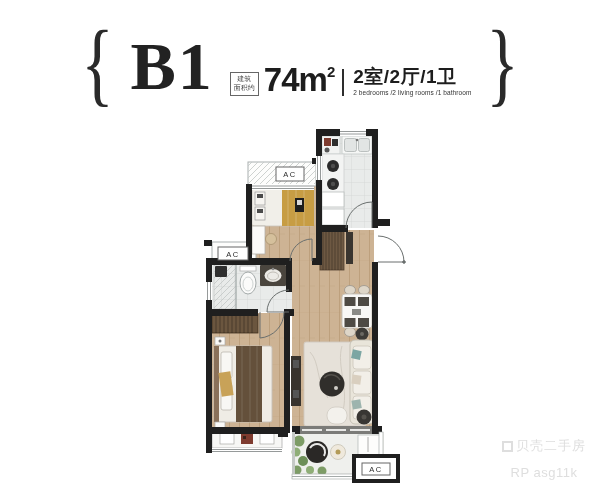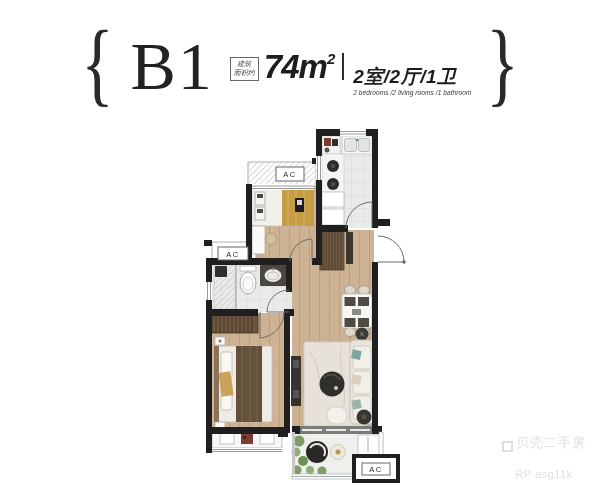--- a/index.html
+++ b/index.html
@@ -13,24 +13,24 @@
     position:absolute;top:16px;left:0;width:600px;height:100px;
     display:flex;justify-content:center;align-items:center;
   }
   .brace{
     font-family:"Liberation Serif", serif;
     font-size:94px;font-weight:400;color:#2a2a2a;line-height:1;
     transform:scaleX(.72);margin-top:-6px;
   }
   .plan-code{
     font-family:"Liberation Serif", serif;
-    font-size:68px;font-weight:normal;color:#222;line-height:1;
+    font-size:68px;font-weight:bold;color:#222;line-height:1;
     margin:0 16px 0 10px;letter-spacing:2px;
   }
-  .specs{display:flex;align-items:center;margin-right:8px;font-style:italic;}
+  .specs{display:flex;align-items:flex-end;margin-right:8px;}
   .note-box{
     border:1px solid #666;color:#444;font-size:7px;line-height:1.25;
     padding:2px 3px;text-align:center;display:flex;flex-direction:column;
     margin-right:5px;margin-top:6px;
   }
   .area{
     font-size:33px;font-weight:bold;color:#1d1d1d;letter-spacing:-1px;line-height:1;
   }
   .area sup{font-size:15px;position:relative;top:-2px;letter-spacing:0;}
   .vline{width:2px;height:27px;background:#2d2d2d;margin:0 9px 0 7px;}
@@ -38,23 +38,23 @@
   .cfg .en{font-size:6.5px;color:#333;margin-top:3px;letter-spacing:.1px;}
   
   .plan{position:absolute;left:0;top:0;}
   .ac-txt{font-family:"Liberation Sans",sans-serif;font-size:7.5px;letter-spacing:1.5px;fill:#2a2a2a;text-anchor:middle;}
   
   .watermark{
     position:absolute;right:14px;bottom:20px;text-align:center;
     color:#c9c9c9;opacity:.6;filter:blur(.6px);
     user-select:none;
   }
-  .watermark .wm1{font-size:13px;letter-spacing:1px;display:flex;align-items:flex-end;gap:3px;justify-content:center;}
+  .watermark .wm1{font-size:13px;letter-spacing:1px;display:flex;align-items:center;gap:3px;justify-content:center;}
   .wm-logo{display:inline-block;width:11px;height:11px;border:2px solid #c9c9c9;box-sizing:border-box;}
-  .watermark .wm2{font-size:11px;margin-top:16px;letter-spacing:.5px;}
+  .watermark .wm2{font-size:13px;margin-top:10px;letter-spacing:.5px;}
 </style>
 </head>
 <body>
 
 <div class="header">
   <span class="brace">{</span>
   <span class="plan-code">B1</span>
   <div class="specs">
     <div class="note-box">
       <span>建筑</span>

